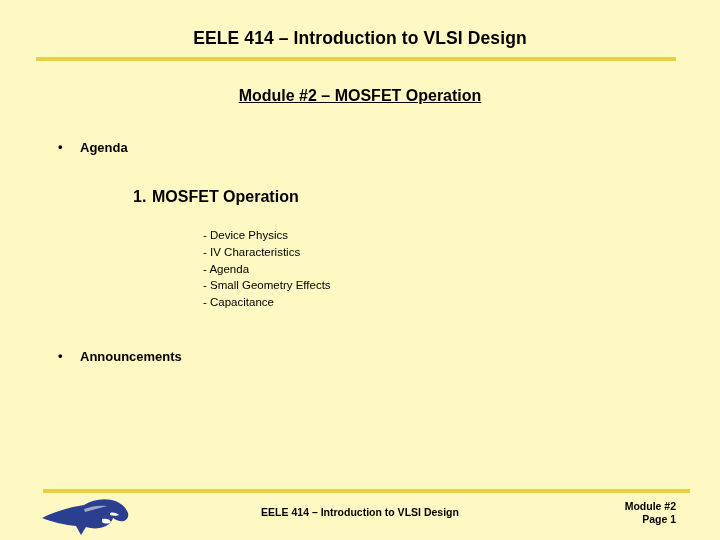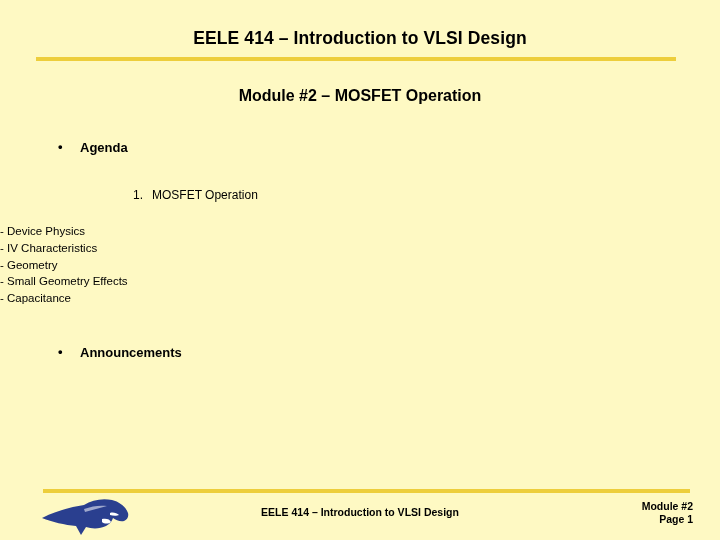--- a/index.html
+++ b/index.html
@@ -43,20 +43,21 @@
   }
   .slide-subtitle {
     position: absolute;
     left: 0;
     top: 87px;
     width: 720px;
     text-align: center;
     font-size: 16px;
     font-weight: bold;
     white-space: nowrap;
+    text-decoration: underline;
   }
 
   
   .body-area {
     position: absolute;
     left: 0;
     top: 140px;
     width: 720px;
   }
   .level1 {
@@ -75,29 +76,30 @@
     line-height: 1;
   }
   .level1 .level1-label {
     display: inline-block;
     margin-left: 22px;
     line-height: 1;
   }
   .level2 {
     position: relative;
     margin-left: 133px;
-    font-size: 12px;
-    font-weight: normal;
+    font-size: 16px;
+    font-weight: bold;
     line-height: 1;
   }
   .level2 .num {
     display: inline-block;
     width: 19px;
   }
   .level3-list {
+    margin-left: 203px;
     font-size: 11.5px;
     font-weight: normal;
   }
   .level3-item {
     line-height: 16.8px;
     white-space: nowrap;
   }
 
   .gap-agenda-num { height: 34px; }
   .gap-num-sub    { height: 22px; }
@@ -125,21 +127,21 @@
     left: 0;
     top: 506px;
     width: 720px;
     text-align: center;
     font-size: 10.5px;
     font-weight: bold;
     white-space: nowrap;
   }
   .footer-right {
     position: absolute;
-    right: 27px;
+    right: 44px;
     top: 500px;
     text-align: right;
     font-size: 10.5px;
     font-weight: bold;
     line-height: 13px;
   }
 </style>
 </head>
 <body>
 
@@ -162,21 +164,21 @@
 
     <div class="level2">
       <span class="num">1.</span><span>MOSFET Operation</span>
     </div>
 
     <div class="gap-num-sub"></div>
 
     <div class="level3-list">
       <div class="level3-item">- Device Physics</div>
       <div class="level3-item">- IV Characteristics</div>
-      <div class="level3-item">- Geometry</div>
+      <div class="level3-item">- Agenda</div>
       <div class="level3-item">- Small Geometry Effects</div>
       <div class="level3-item">- Capacitance</div>
     </div>
 
     <div class="gap-sub-ann"></div>
 
     <div class="level1">
       <span class="bullet-dot">•</span>
       <span class="level1-label">Announcements</span>
     </div>

